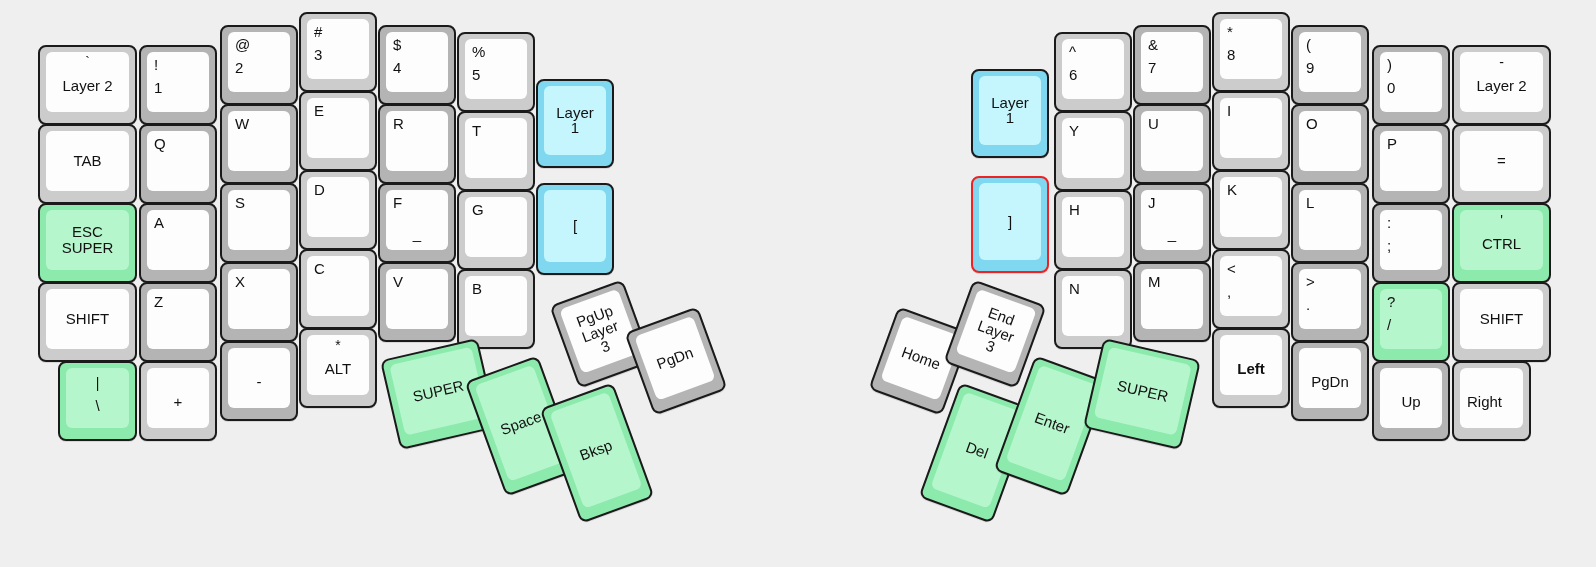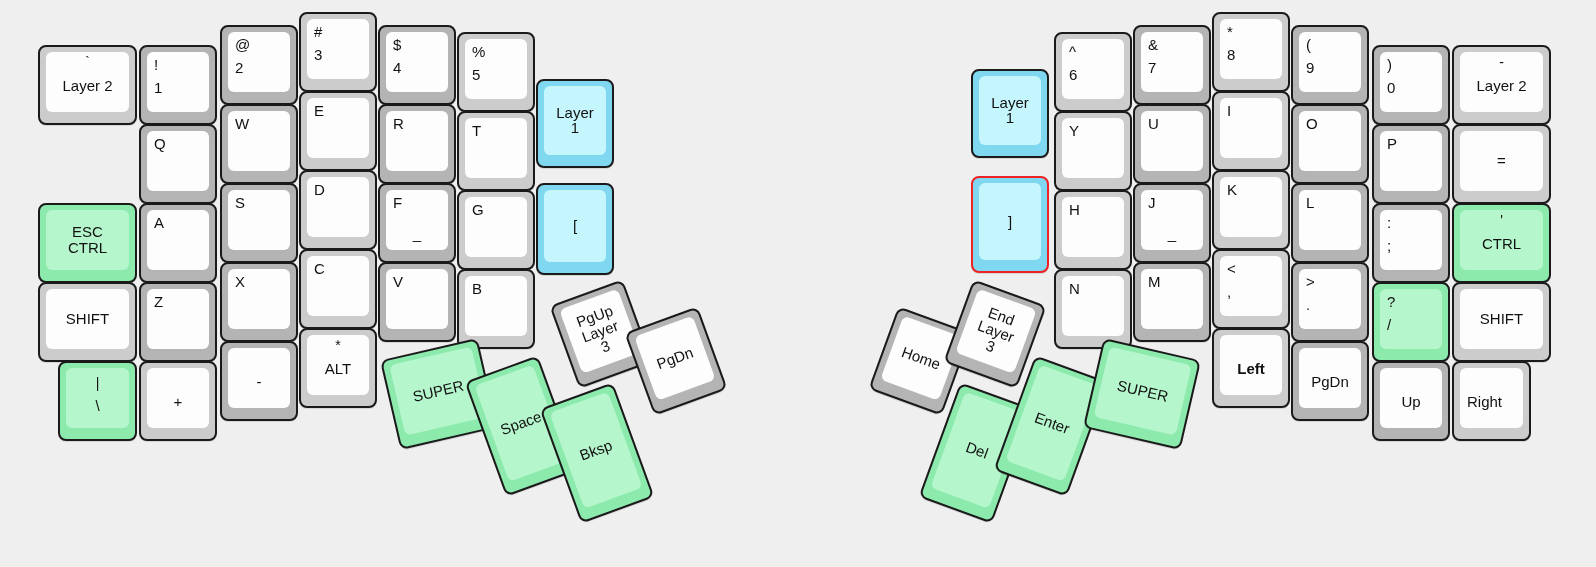--- a/index.html
+++ b/index.html
@@ -65,24 +65,29 @@
 </head>
 <body>
 
 <div id="kb">
     <div class="key c-white" style="left: 38px; top: 45px; width: 99px; height: 80px;">
       <div class="cap">
         <span class="lg lg-tc">`</span>
         <span class="lg lg-cc" style="top:auto;bottom:18px;transform:none;text-align:center;">Layer 2</span>
       </div>
     </div>
+    <div class="key c-white" style="left: 38px; top: 124px; width: 99px; height: 80px;">
+      <div class="cap">
+        <span class="lg lg-c" style="text-align:center;">TAB</span>
+      </div>
+    </div>
     <div class="key c-green" style="left: 38px; top: 203px; width: 99px; height: 80px;">
       <div class="cap">
         <span class="lg lg-c" style="text-align:center;">ESC
-CTRL</span>
+SUPER</span>
       </div>
     </div>
     <div class="key c-white" style="left: 38px; top: 282px; width: 99px; height: 80px;">
       <div class="cap">
         <span class="lg lg-c" style="text-align:center;">SHIFT</span>
       </div>
     </div>
     <div class="key c-green" style="left: 58px; top: 361px; width: 79px; height: 80px;">
       <div class="cap">
         <span class="lg lg-tc" style="top:8px;text-align:center;">|</span>

